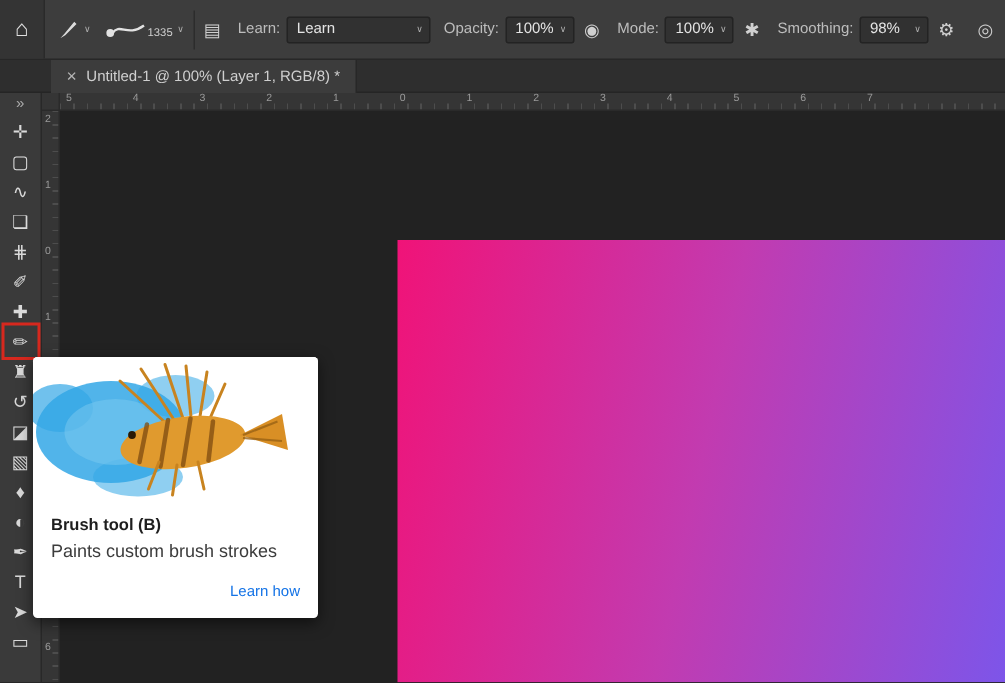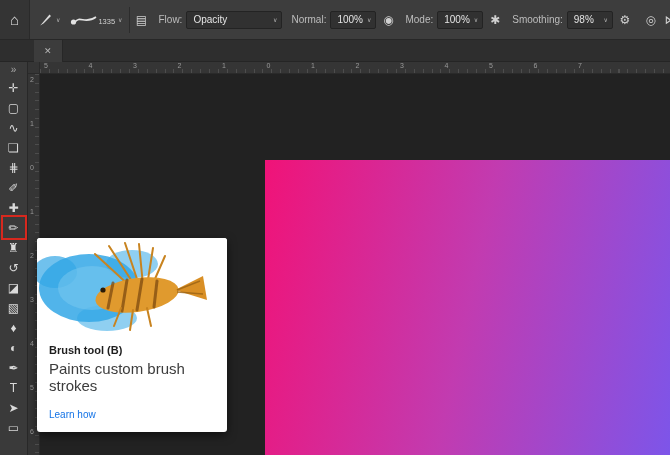--- a/index.html
+++ b/index.html
@@ -50,27 +50,27 @@
     background-size:4px 100%;background-position:100% 0;background-repeat:no-repeat;z-index:7}
   .vl{position:absolute;left:2px;font-size:7px;color:#9a9a9a}
 
   
   .canvas{position:absolute;left:40px;top:74px;width:630px;height:381px;background:#222222;overflow:hidden;z-index:1}
   .doc-gradient{position:absolute;left:225px;top:86px;width:405px;height:295px}
 
   
   .red-highlight{position:absolute;left:1px;top:215px;width:26px;height:25px;border:2px solid #d7281e;z-index:40}
 
-  .tooltip{position:absolute;left:37px;top:238px;width:190px;background:#ffffff;border-radius:3px;
+  .tooltip{position:absolute;left:22px;top:238px;width:190px;background:#ffffff;border-radius:3px;
     box-shadow:0 3px 10px rgba(0,0,0,.55);z-index:50;overflow:hidden}
   .tooltip-img{height:100px;background:#fff;position:relative}
   .tooltip-body{padding:6px 12px 10px}
   .tooltip-title{font-size:11px;font-weight:bold;color:#1e1e1e;margin-bottom:4px}
-  .tooltip-desc{font-size:15px;color:#3c3c3c}
-  .tooltip-link-row{text-align:left;margin-top:10px}
+  .tooltip-desc{font-size:12px;color:#3c3c3c}
+  .tooltip-link-row{text-align:right;margin-top:10px}
   .tooltip-link{font-size:10px;text-decoration:none;cursor:pointer}
 
   .watermark{position:absolute;left:0;right:0;top:420px;text-align:center;color:#ffffff;font-size:16px;z-index:30;
     letter-spacing:.5px;
     text-shadow:-1px -1px 0 rgba(0,0,0,.55),1px -1px 0 rgba(0,0,0,.55),-1px 1px 0 rgba(0,0,0,.55),1px 1px 0 rgba(0,0,0,.55)}
 </style>
 </head>
 <body>
 
 <div id="app">
@@ -91,27 +91,27 @@
           <circle cx="3.5" cy="8" r="2.6" fill="#e2e2e2"></circle>
           <path d="M5 8 C 10 1, 15 11, 26 3" stroke="#e2e2e2" stroke-width="1.6" fill="none"></path>
         </svg>
         <span class="bsize">1335</span>
       </div>
       <span class="caret">∨</span>
     </div>
     <div class="sep"></div>
     <span class="ibtn">▤</span>
 
-    <span class="lbl">Flow:</span>
+    <span class="lbl">Learn:</span>
     <div class="dd dd-mode">
-      <span>Opacity</span>
-      <span class="caret">∨</span>
-    </div>
-
-    <span class="lbl">Normal:</span>
+      <span>Learn</span>
+      <span class="caret">∨</span>
+    </div>
+
+    <span class="lbl">Opacity:</span>
     <div class="dd dd-sm">
       <span>100%</span>
       <span class="caret">∨</span>
     </div>
     <span class="ibtn">◉</span>
 
     <span class="lbl">Mode:</span>
     <div class="dd dd-sm">
       <span>100%</span>
       <span class="caret">∨</span>
@@ -128,20 +128,21 @@
     <div class="spacer"></div>
 
     <span class="ibtn">◎</span>
     <span class="ibtn">⋈</span>
     <span class="caret">∨</span>
   </header>
 
   <div class="tab-bar">
     <div class="tab">
       <span class="tab-close">✕</span>
+      <span class="tab-title">Untitled-1 @ 100% (Layer 1, RGB/8) *</span>
     </div>
   </div>
 
   <nav class="toolbar">
     <div class="expand">»</div>
     <div id="toolbar-tools">
         <div class="tool">✛</div>
         <div class="tool">▢</div>
         <div class="tool">∿</div>
         <div class="tool">❏</div>

